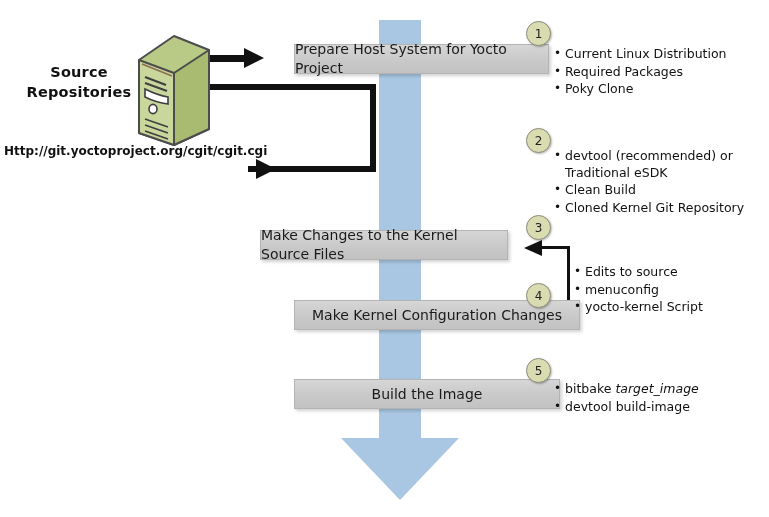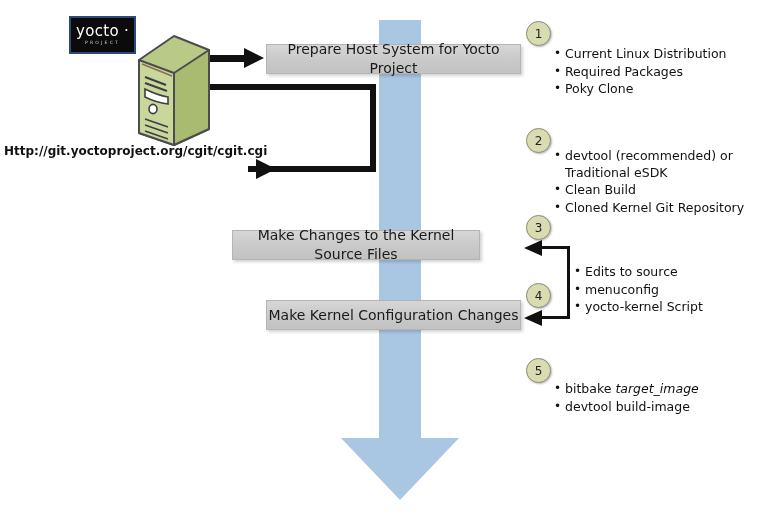--- a/index.html
+++ b/index.html
@@ -86,28 +86,28 @@
     border-top:8px solid transparent;border-bottom:8px solid transparent;
     border-right:18px solid #111;
   }
 
   
   .pbox{
     background:linear-gradient(to bottom,#d6d6d6 0%,#c9c9c9 55%,#c2c2c2 100%);
     border:1px solid #b4b4b4;
     box-shadow:2px 2px 3px rgba(0,0,0,.18);
     display:flex;align-items:center;justify-content:center;
-    text-align:center;
     font-size:14px;line-height:19px;color:#1a1a1a;
     box-sizing:border-box;
+    margin-left:28px;
   }
   #box-1{left:266px;top:44px;width:255px;height:30px;}
   #box-2{left:289px;top:148px;width:232px;height:47px;}
   #box-3{left:232px;top:230px;width:248px;height:30px;}
-  #box-4{left:266px;top:300px;width:255px;height:30px;}
+  #box-4{left:266px;top:300px;width:286px;height:30px;}
   #box-5{left:266px;top:379px;width:266px;height:30px;}
 
   
   .num-circle{
     width:25px;height:25px;border-radius:50%;
     background:#d9dcb1;border:1px solid #8d8d7a;
     box-shadow:1px 1px 2px rgba(0,0,0,.28);
     display:flex;align-items:center;justify-content:center;
     font-size:12px;color:#222;box-sizing:border-box;
   }
@@ -135,25 +135,25 @@
   .ital{font-style:italic;}
 </style>
 </head>
 <body>
 
 <div class="canvas">
 
   <div class="abs" id="blue-spine"></div>
   <div class="abs" id="blue-arrowhead"></div>
 
-  <div class="abs" id="yocto-logo">
-    <div class="y-main">yocto ·</div>
-    <div class="y-sub">PROJECT</div>
+
+  <div class="abs" id="source-label">
+    <div>Source</div>
+    <div>Repositories</div>
   </div>
-
   <div class="abs" id="repo-url">Http://git.yoctoproject.org/cgit/cgit.cgi</div>
 
   <svg class="abs" id="server-icon" viewBox="0 0 76 115">
     <polygon points="3,27 38,3 73,17 73,96 38,112 3,100" fill="#b9ca86" stroke="#4c4c4c" stroke-width="2" stroke-linejoin="round"></polygon>
     <polygon points="3,27 38,40 38,112 3,100" fill="#c9d69c" stroke="#4c4c4c" stroke-width="2" stroke-linejoin="round"></polygon>
     <polygon points="38,40 73,17 73,96 38,112" fill="#a9bb70" stroke="#4c4c4c" stroke-width="2" stroke-linejoin="round"></polygon>
     <path d="M6,31 L36,43" stroke="#8d6f52" stroke-width="1.6" fill="none"></path>
     <path d="M9,44 L30,52" stroke="#3f3f3f" stroke-width="2" fill="none"></path>
     <path d="M9,50 L31,58" stroke="#3f3f3f" stroke-width="2" fill="none"></path>
     <path d="M9,56 C17,60 26,63 32,64 L32,71 C24,70 15,67 9,64 Z" fill="#ffffff" stroke="#3f3f3f" stroke-width="1.6"></path>
@@ -172,20 +172,21 @@
 
   <div class="abs blk" id="brk-v"></div>
   <div class="abs blk" id="brk-h-top"></div>
   <div class="abs blk" id="brk-h-bot"></div>
   <div class="abs" id="brk-head-top"></div>
   <div class="abs" id="brk-head-bot"></div>
 
   <div class="abs pbox" id="box-1">Prepare Host System for Yocto Project</div>
   <div class="abs pbox" id="box-3">Make Changes to the Kernel Source Files</div>
   <div class="abs pbox" id="box-4">Make Kernel Configuration Changes</div>
+  <div class="abs pbox" id="box-5">Build the Image</div>
 
   <div class="abs num-circle" id="circle-1">1</div>
   <div class="abs num-circle" id="circle-2">2</div>
   <div class="abs num-circle" id="circle-3">3</div>
   <div class="abs num-circle" id="circle-4">4</div>
   <div class="abs num-circle" id="circle-5">5</div>
 
   <ul class="abs blist" id="bullets-1">
     <li>Current Linux Distribution</li>
     <li>Required Packages</li>

